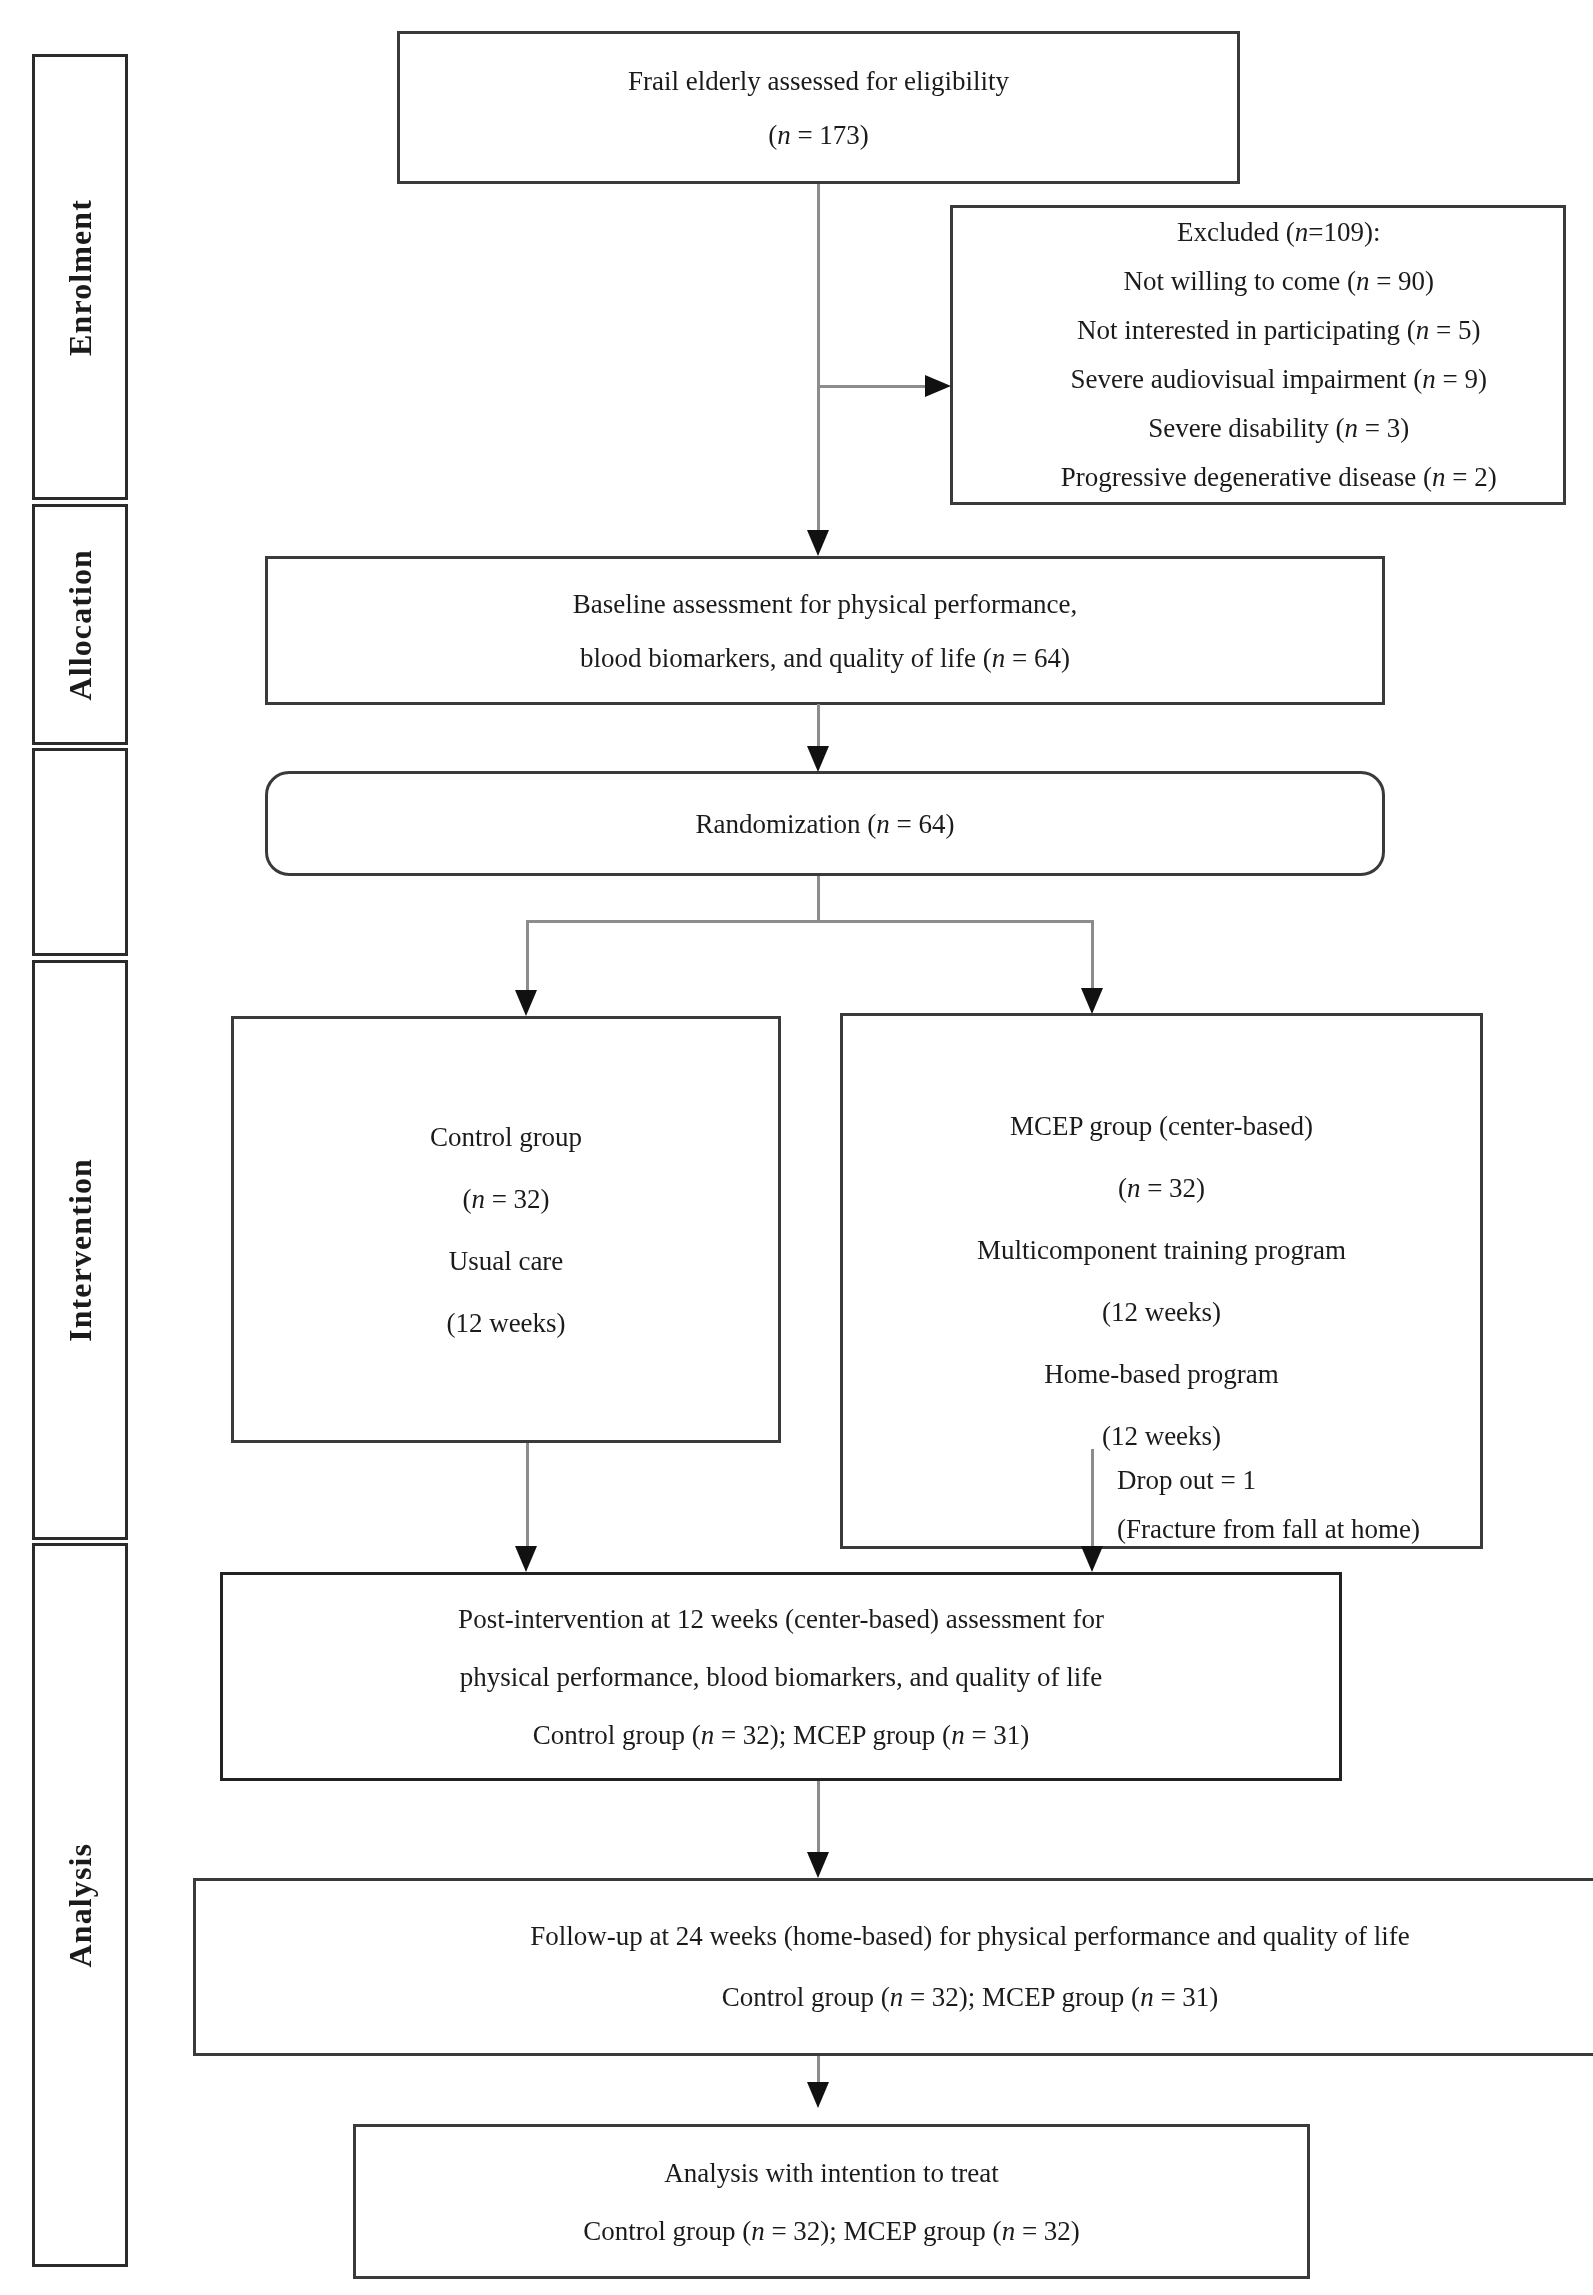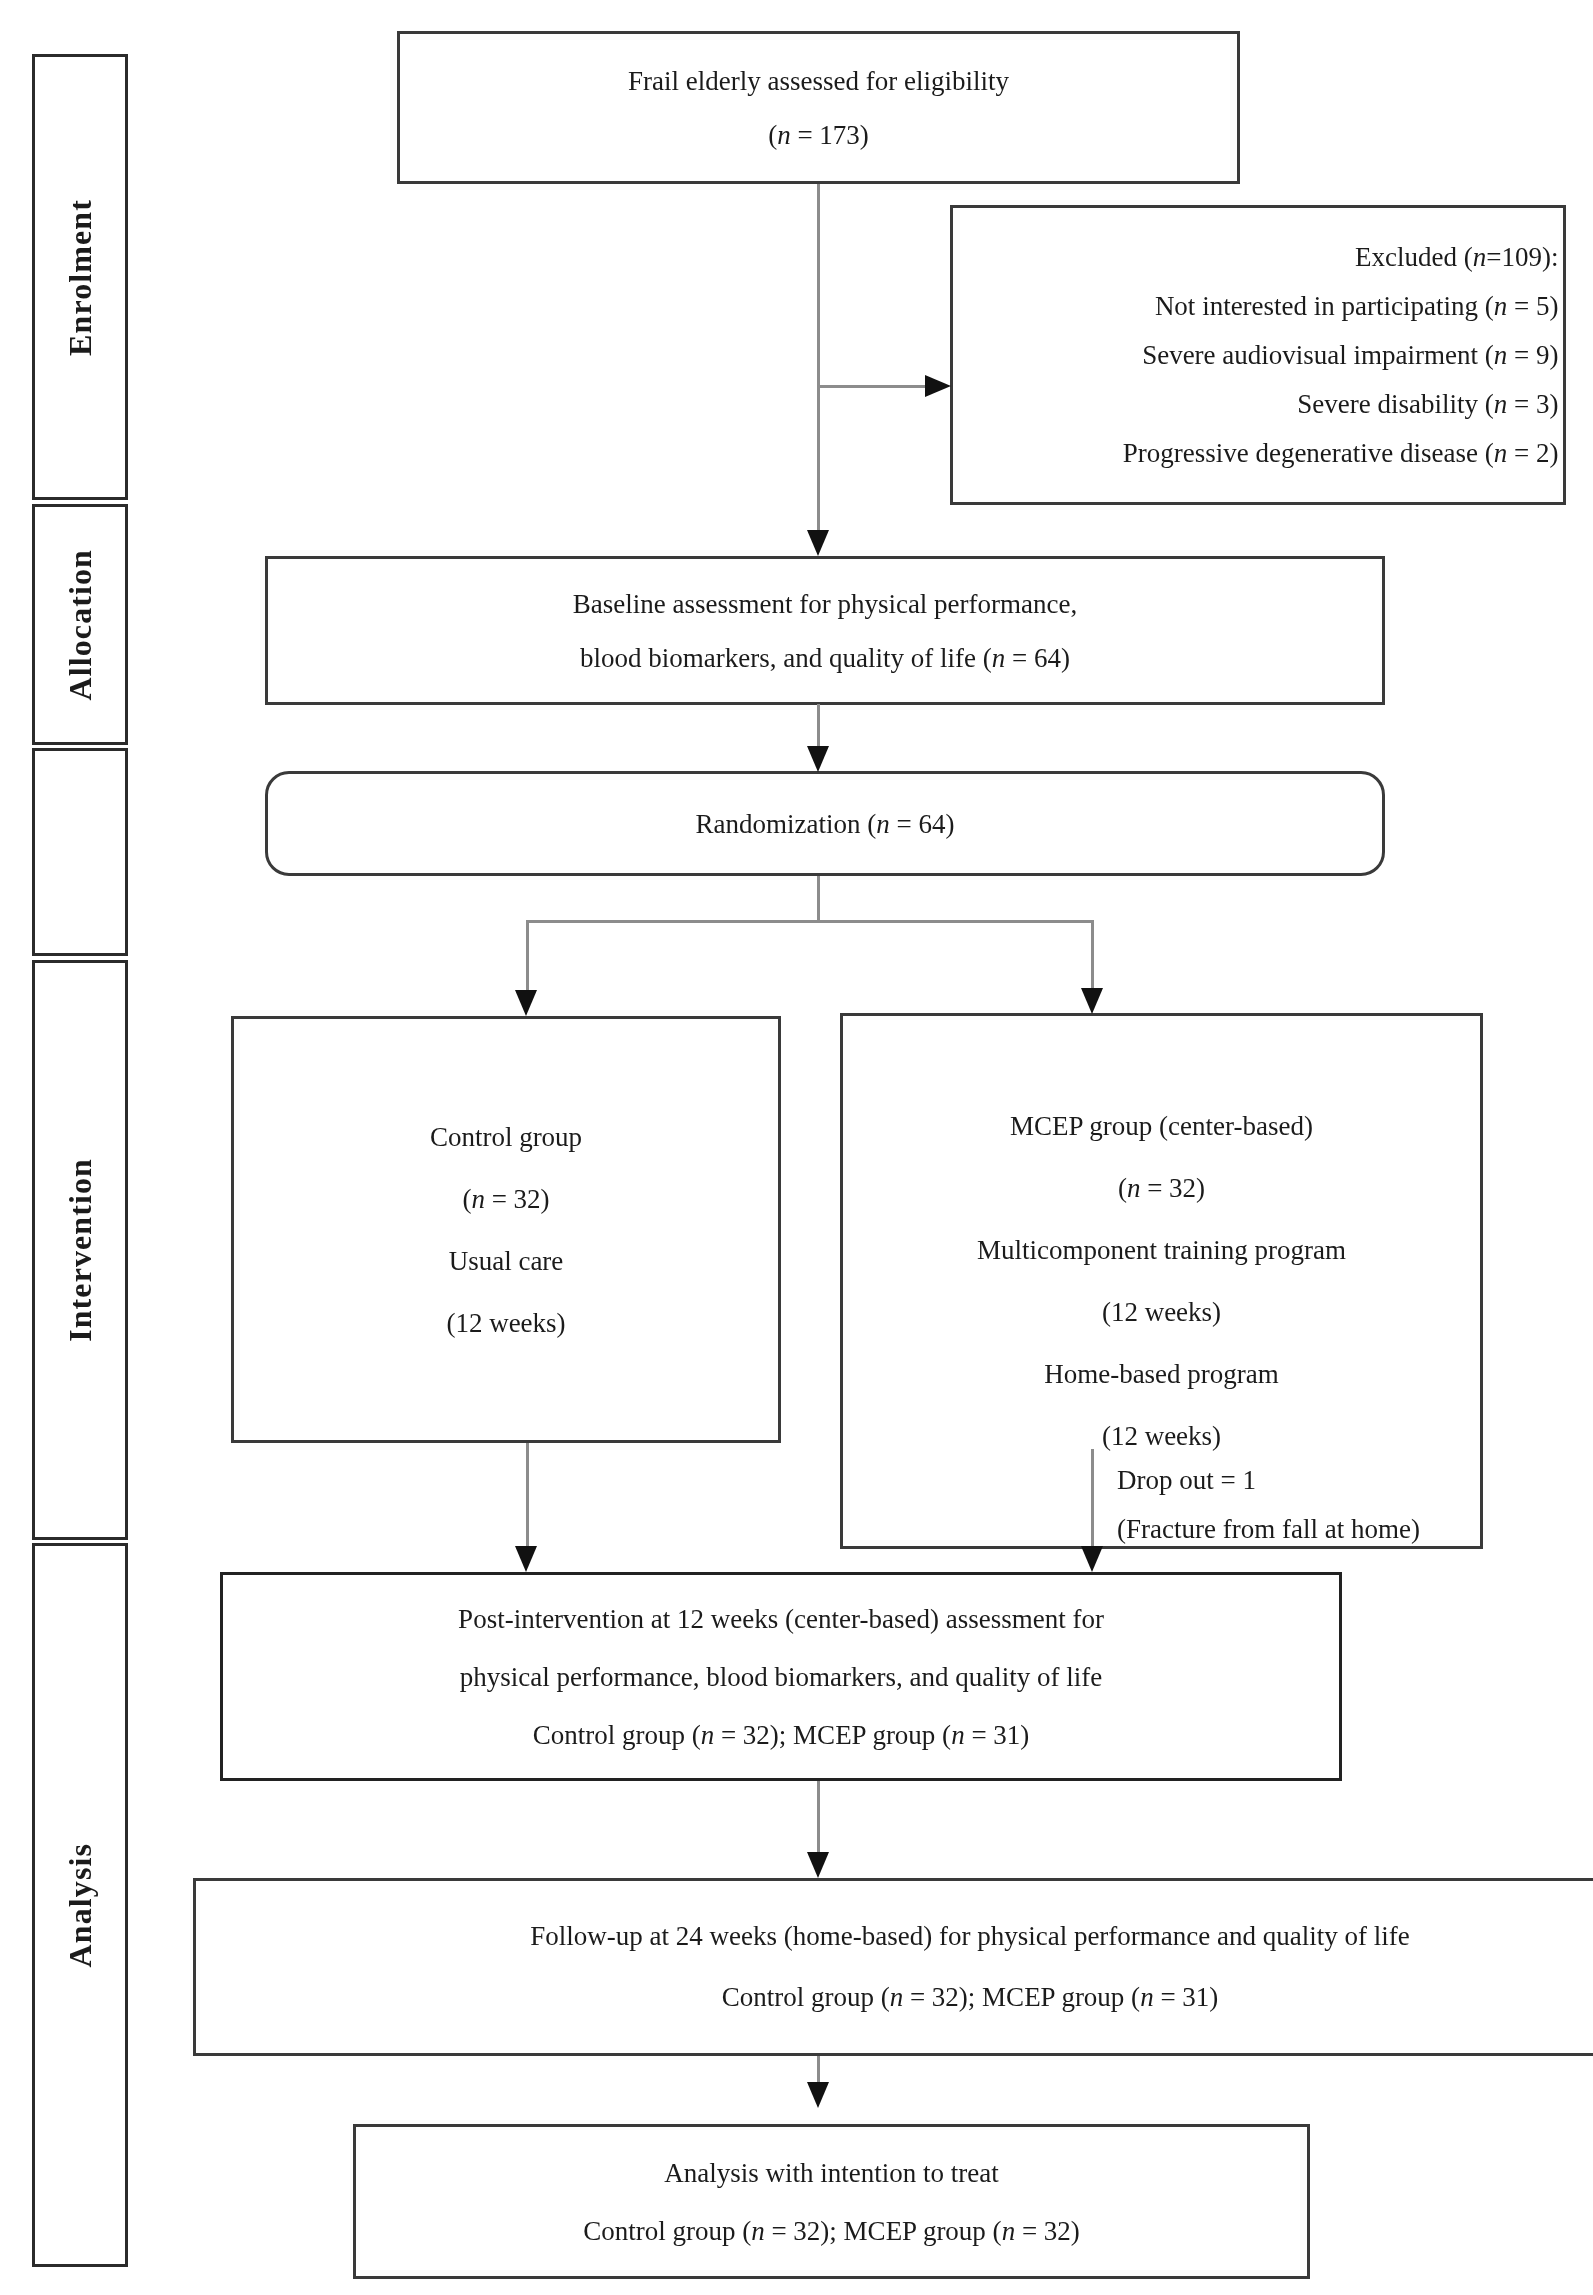--- a/index.html
+++ b/index.html
@@ -77,22 +77,23 @@
   </div>
   <div class="sidebox" style="left:32px;top:1543px;width:96px;height:724px;">
     <div class="vtext">Analysis</div>
   </div>
 
   <div class="box" style="left:397px;top:31px;width:843px;height:153px;line-height:54px;">
     <div class="tline">Frail elderly assessed for eligibility</div>
     <div class="tline">(<i>n</i> = 173)</div>
   </div>
 
-  <div class="box" style="left:950px;top:205px;width:616px;height:300px;text-align:right;padding-left:46px;padding-right:4.5px;line-height:49px;">
+  <div class="box" style="left:950px;top:205px;width:616px;height:300px;text-align:center;padding-left:46px;padding-right:4.5px;line-height:49px;">
     <div class="tline">Excluded (<i>n</i>=109):</div>
+    <div class="tline">Not willing to come (<i>n</i> = 90)</div>
     <div class="tline">Not interested in participating (<i>n</i> = 5)</div>
     <div class="tline">Severe audiovisual impairment (<i>n</i> = 9)</div>
     <div class="tline">Severe disability (<i>n</i> = 3)</div>
     <div class="tline">Progressive degenerative disease (<i>n</i> = 2)</div>
   </div>
 
   <div class="box" style="left:265px;top:556px;width:1120px;height:149px;line-height:54px;">
     <div class="tline">Baseline assessment for physical performance,</div>
     <div class="tline">blood biomarkers, and quality of life (<i>n</i> = 64)</div>
   </div>

